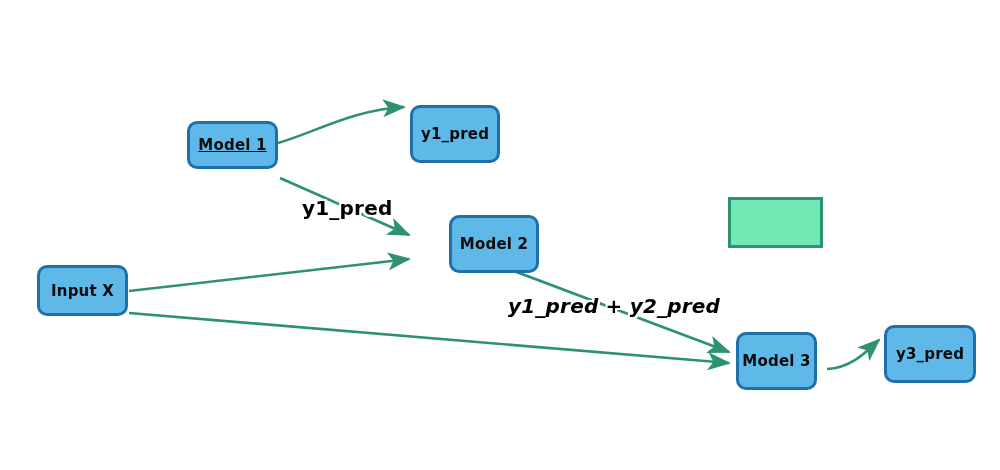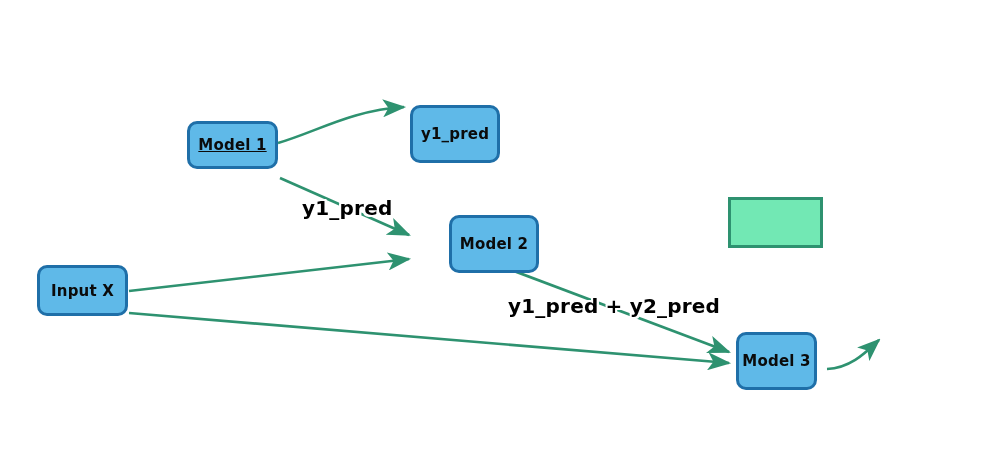--- a/index.html
+++ b/index.html
@@ -101,20 +101,23 @@
   </div>
 
   <div class="node" style="left:415px; top:215px; width:90px; height:58px;margin-left:34px;">
     <span class="node-label">Model 2</span>
   </div>
 
   <div class="node" style="left:736px; top:332px; width:81px; height:58px;">
     <span class="node-label">Model 3</span>
   </div>
 
+  <div class="node" style="left:884px; top:325px; width:92px; height:58px;">
+    <span class="node-label">y3_pred</span>
+  </div>
 
   <div class="plain-rect" style="left:728px; top:197px; width:95px; height:51px;"></div>
 
   <div class="edge-label" style="left:302px; top:196px;">y1_pred</div>
 
-  <div class="edge-label" style="left:508px; top:294px;">y1_pred + y2_pred</div>
+  <div class="edge-label" style="left:508px; top:294px;font-style:italic;">y1_pred + y2_pred</div>
 
 </div>
 
 </body></html>

